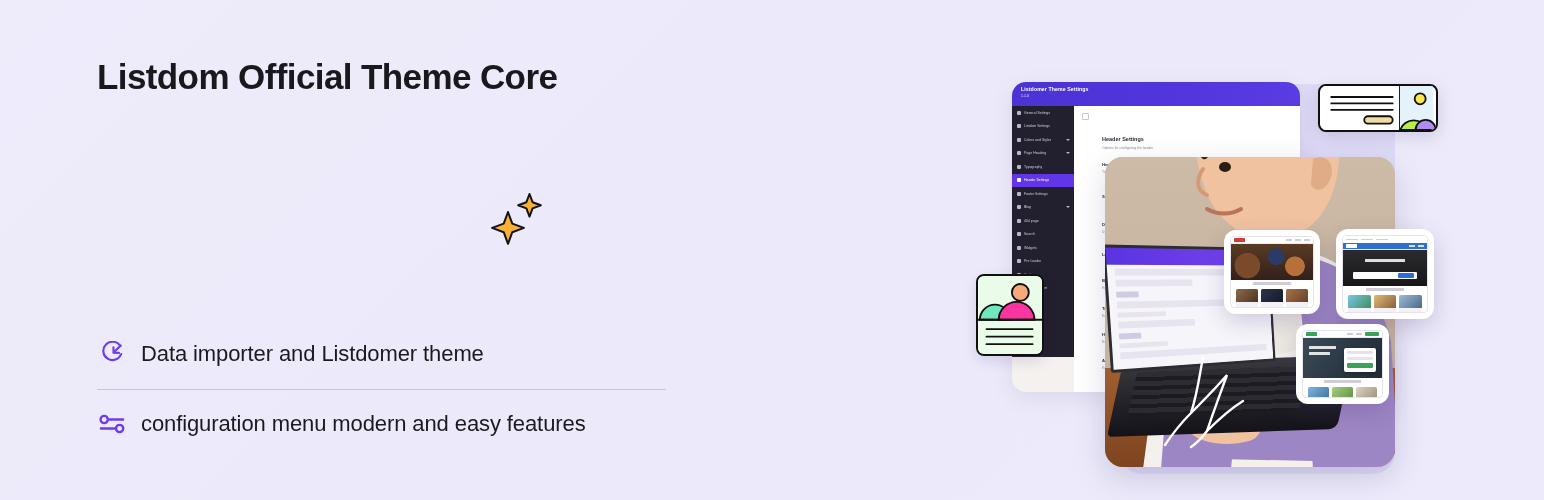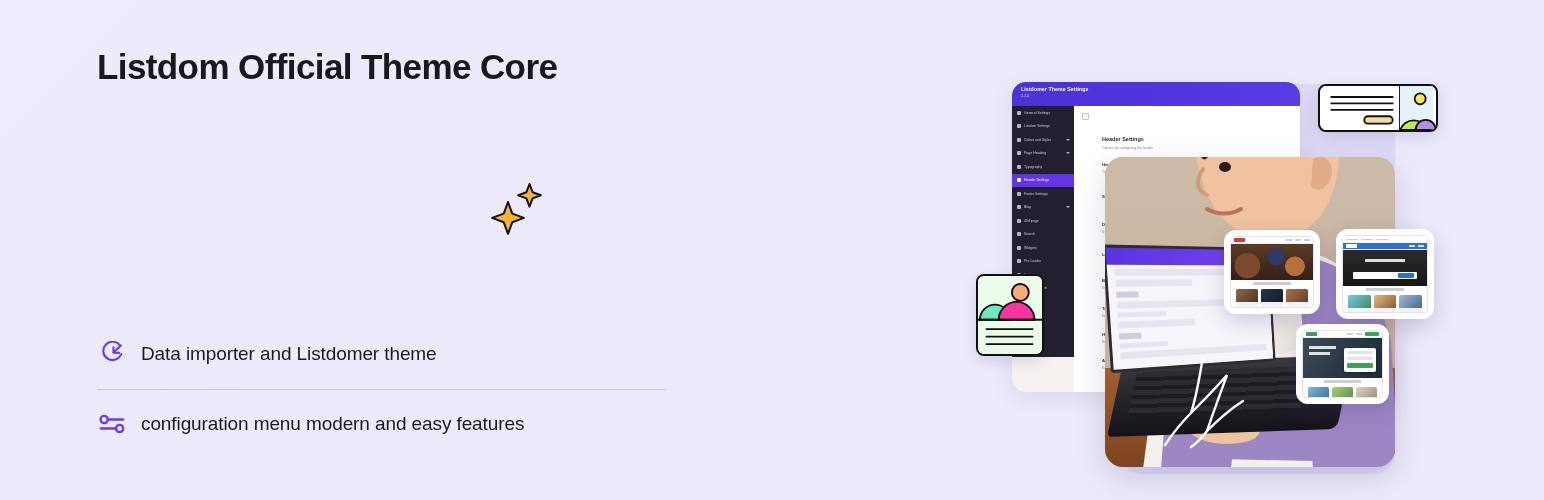--- a/index.html
+++ b/index.html
@@ -20,21 +20,21 @@
     position: relative;
     width: 1544px;
     height: 500px;
     overflow: hidden;
   }
 
   
   .text-col {
     position: absolute;
     left: 97px;
-    top: 48px;
+    top: 58px;
     width: 620px;
   }
 
   .eyebrow {
     font-family: "Liberation Sans", sans-serif;
     font-size: 35px;
     font-weight: 700;
     letter-spacing: -0.6px;
     color: #19181c;
     line-height: 1.1;
@@ -88,21 +88,21 @@
     width: 30px;
     height: 30px;
     flex: 0 0 30px;
     display: flex;
     align-items: center;
     justify-content: center;
   }
 
   .feature-text {
     font-family: "Liberation Sans", sans-serif;
-    font-size: 19px;
+    font-size: 22px;
     font-weight: 400;
     color: #1b1a1f;
     letter-spacing: -0.1px;
     white-space: nowrap;
   }
 
   .feature-divider {
     height: 1px;
     width: 569px;
     background: #c9c6d4;

